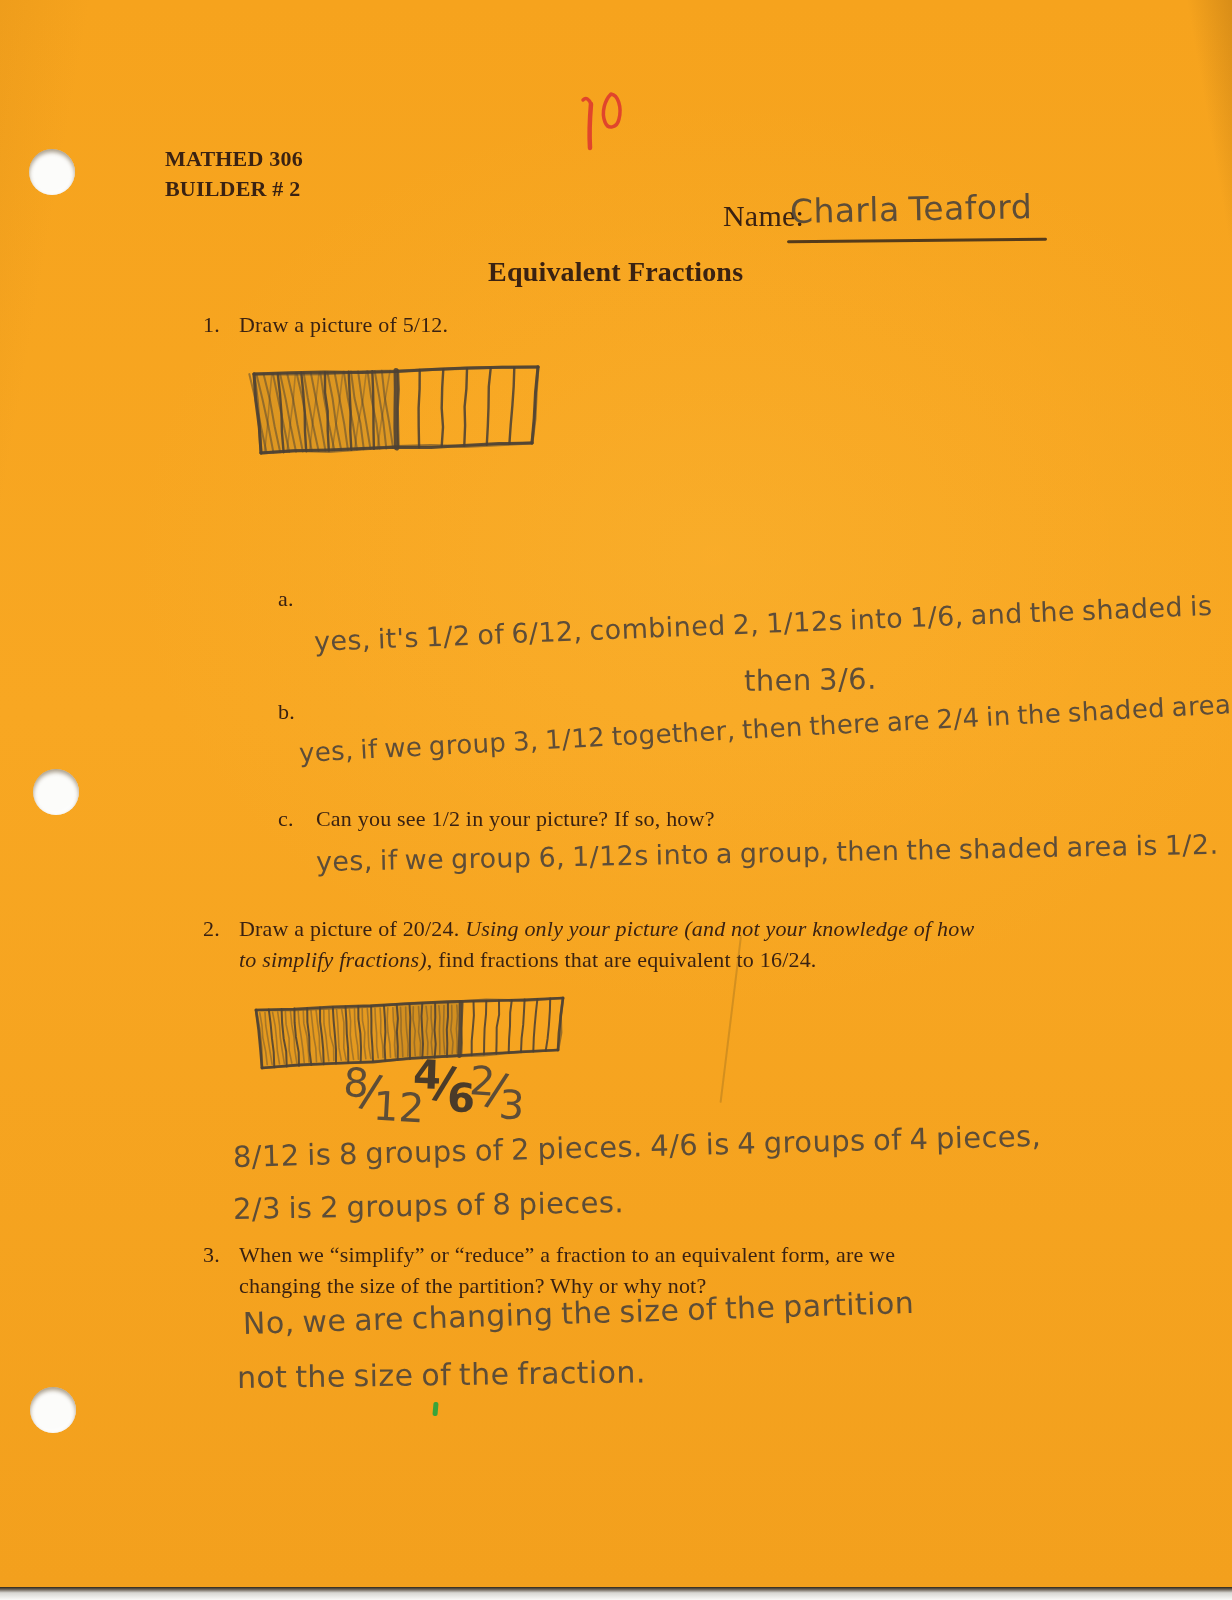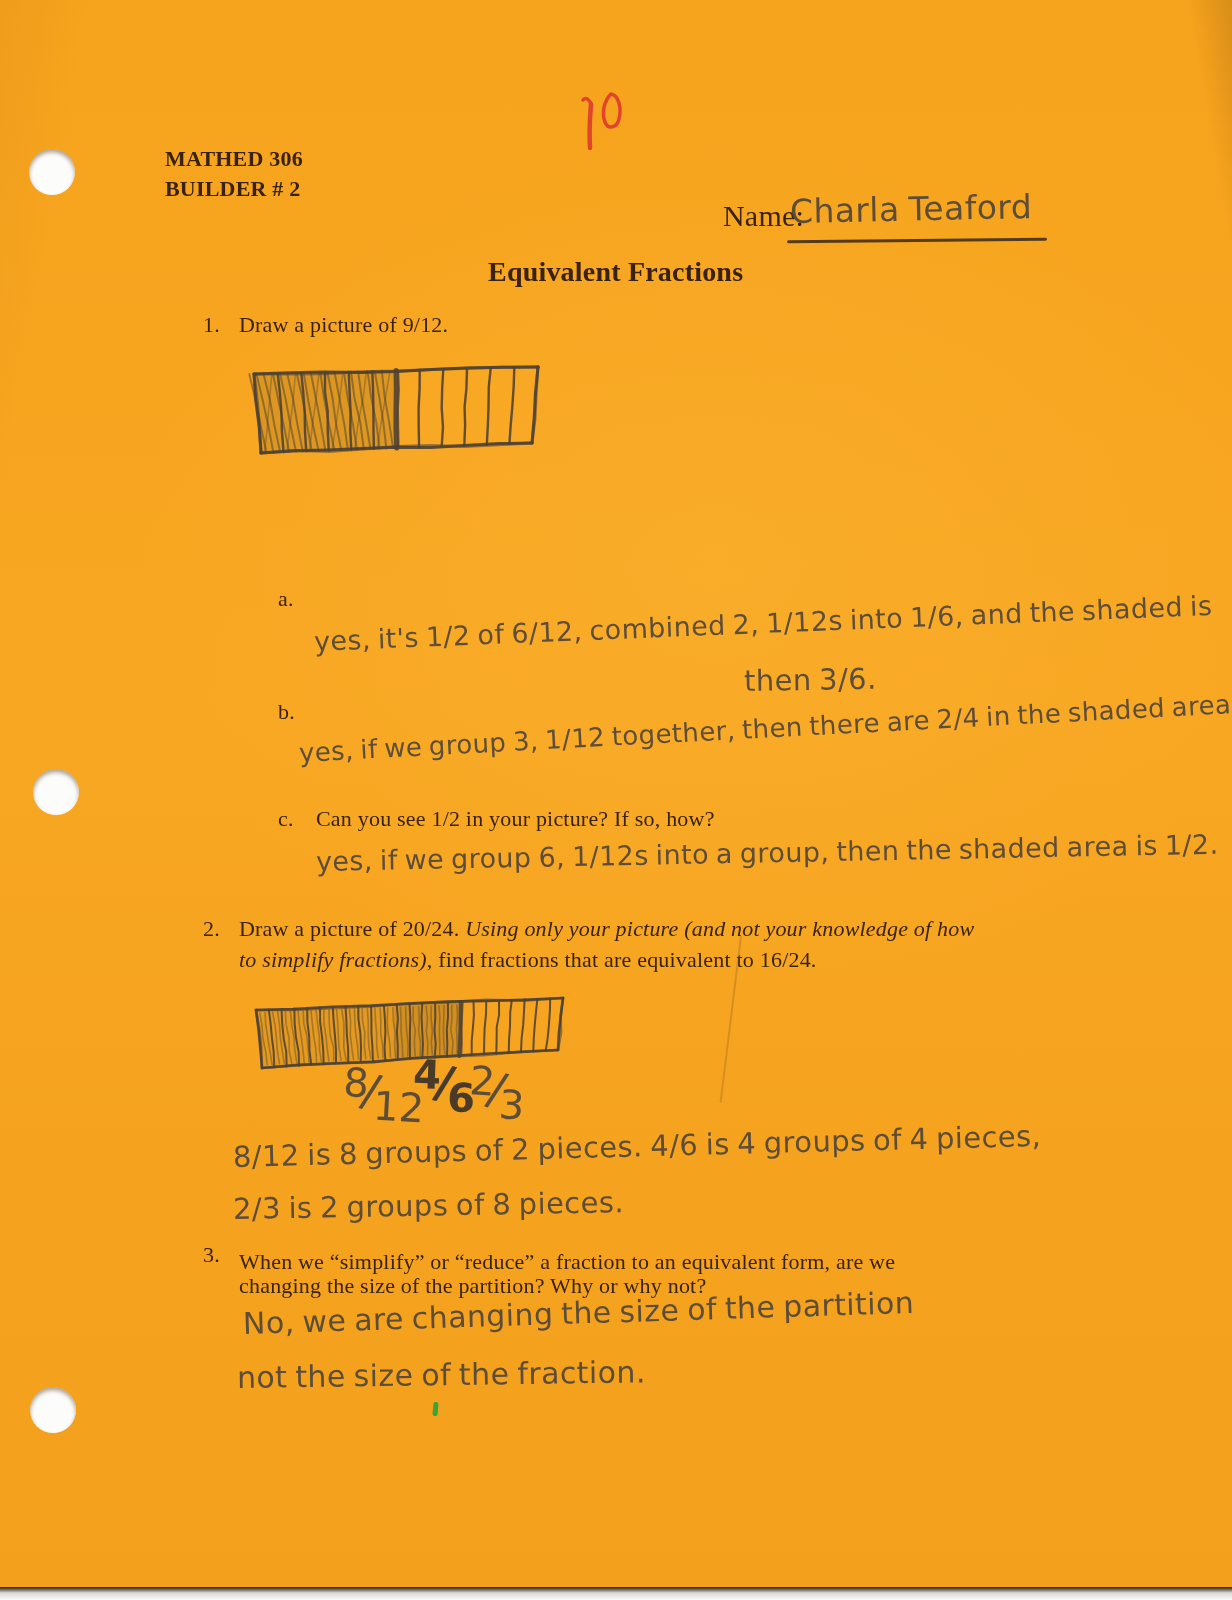--- a/index.html
+++ b/index.html
@@ -75,21 +75,21 @@
 
   <div class="printed bold" style="left:165px;top:146px;">MATHED 306</div>
   <div class="printed bold" style="left:165px;top:176px;">BUILDER # 2</div>
   <div class="printed" style="left:723px;top:199px;font-size:30px;">Name:</div>
   <div class="hw" style="left:790px;top:192px;font-size:33px;transform:rotate(-1.2deg);">Charla Teaford</div>
   <div class="name-underline" style="left:787px;top:239px;width:260px;"></div>
 
   <div class="printed bold" style="left:488px;top:256px;font-size:28px;">Equivalent Fractions</div>
 
   <div class="printed" style="left:203px;top:312px;">1.</div>
-  <div class="printed" style="left:239px;top:312px;">Draw a picture of 9/12.</div>
+  <div class="printed" style="left:239px;top:312px;">Draw a picture of 5/12.</div>
 
   <svg id="bar1" class="bar-svg" style="left:240px;top:355px;" width="320" height="110" viewBox="0 0 320 110">
       <polygon points="14.0,19.0 156.0,15.5 156.5,93.0 21.0,98.0" fill="rgba(120,90,30,0.2)" stroke="none"></polygon>
       <path d="M 26.6 97.8 L 21.0 72.0 L 15.7 45.7 L 9.3 19.1" stroke="#4c4134" stroke-width="2" fill="none" stroke-linecap="round" opacity="0.5"></path>
       <path d="M 33.4 97.5 L 28.4 71.2 L 22.5 44.3 L 16.4 18.9" stroke="#4c4134" stroke-width="2" fill="none" stroke-linecap="round" opacity="0.5"></path>
       <path d="M 40.2 97.3 L 34.6 71.2 L 29.9 44.8 L 23.5 18.8" stroke="#4c4134" stroke-width="2" fill="none" stroke-linecap="round" opacity="0.5"></path>
       <path d="M 24.4 97.9 L 27.4 71.7 L 29.5 44.5 L 31.8 18.6" stroke="#4c4134" stroke-width="1.6" fill="none" stroke-linecap="round" opacity="0.35"></path>
       <path d="M 49.2 97.0 L 43.7 70.1 L 38.2 44.2 L 32.9 18.5" stroke="#4c4134" stroke-width="2" fill="none" stroke-linecap="round" opacity="0.5"></path>
       <path d="M 56.0 96.7 L 50.6 70.9 L 45.8 44.9 L 40.0 18.4" stroke="#4c4134" stroke-width="2" fill="none" stroke-linecap="round" opacity="0.5"></path>
       <path d="M 62.8 96.5 L 57.4 69.4 L 53.0 43.4 L 47.1 18.2" stroke="#4c4134" stroke-width="2" fill="none" stroke-linecap="round" opacity="0.5"></path>
@@ -219,21 +219,21 @@
   <div class="crease" style="left:740px;top:936px;height:168px;transform:rotate(7deg);"></div>
 
   <div class="hand-frac" style="left:343px;top:1064px;transform:rotate(3deg);"><span class="num">8</span><span class="slash">/</span><span class="den">12</span></div>
   <div class="hand-frac heavy" style="left:413px;top:1056px;transform:rotate(2deg);"><span class="num">4</span><span class="slash">/</span><span class="den">6</span></div>
   <div class="hand-frac" style="left:469px;top:1062px;transform:rotate(4deg);"><span class="num">2</span><span class="slash">/</span><span class="den">3</span></div>
 
   <div class="hw" style="left:233px;top:1140px;font-size:29px;transform:rotate(-1.5deg);">8/12 is 8 groups of 2 pieces. 4/6 is 4 groups of 4 pieces,</div>
   <div class="hw" style="left:233px;top:1192px;font-size:29px;transform:rotate(-1deg);">2/3 is 2 groups of 8 pieces.</div>
 
   <div class="printed" style="left:203px;top:1242px;">3.</div>
-  <div class="printed" style="left:239px;top:1242px;margin-top:7px;">When we “simplify” or “reduce” a fraction to an equivalent form, are we</div>
+  <div class="printed" style="left:239px;top:1242px;">When we “simplify” or “reduce” a fraction to an equivalent form, are we</div>
   <div class="printed" style="left:239px;top:1273px;">changing the size of the partition? Why or why not?</div>
   <div class="hw" style="left:243px;top:1306px;font-size:30px;transform:rotate(-1.8deg);">No, we are changing the size of the partition</div>
   <div class="hw" style="left:237px;top:1360px;font-size:30px;transform:rotate(-0.8deg);">not the size of the fraction.</div>
 
   <div class="green-tick" style="left:433px;top:1402px;"></div>
 
 </div>
 
 <div class="bottom-strip"></div>
 

